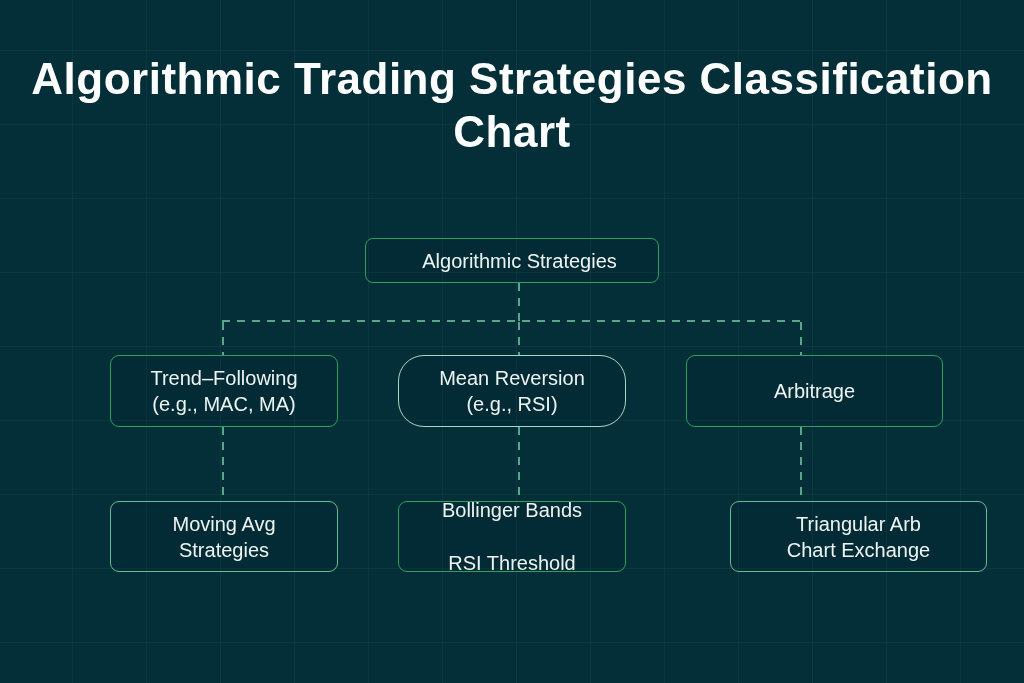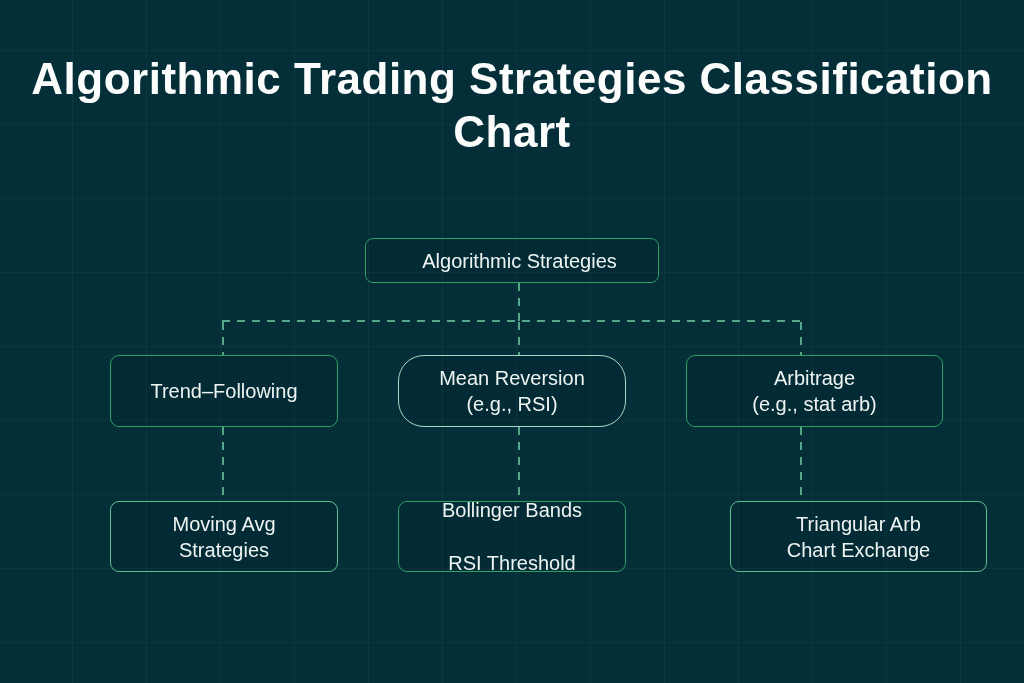--- a/index.html
+++ b/index.html
@@ -88,28 +88,28 @@
   <div class="conn v link-left"></div>
   <div class="conn v link-mid"></div>
   <div class="conn v link-right"></div>
 
   <div class="node root" style="border-color: rgb(42, 160, 97);">
     <span>Algorithmic Strategies</span>
   </div>
 
   <div class="node row2 col-left" style="border-color: rgb(42, 160, 97);">
     <span>Trend–Following</span>
+    <span>(e.g., MAC, MA)</span>
   </div>
   <div class="node row2 col-mid" style="border-color: rgb(166, 217, 194); border-radius: 26px;">
     <span>Mean Reversion</span>
     <span>(e.g., RSI)</span>
   </div>
   <div class="node row2 col-right" style="border-color: rgb(42, 160, 97);">
     <span>Arbitrage</span>
-    <span>(e.g., stat arb)</span>
   </div>
 
   <div class="node row3 col-left" style="border-color: rgb(99, 189, 146);">
     <span>Moving Avg</span>
     <span>Strategies</span>
   </div>
   <div class="node row3 col-mid" style="border-color: rgb(42, 160, 97); gap: 27px;">
     <span>Bollinger Bands</span>
     <span>RSI Threshold</span>
   </div>

